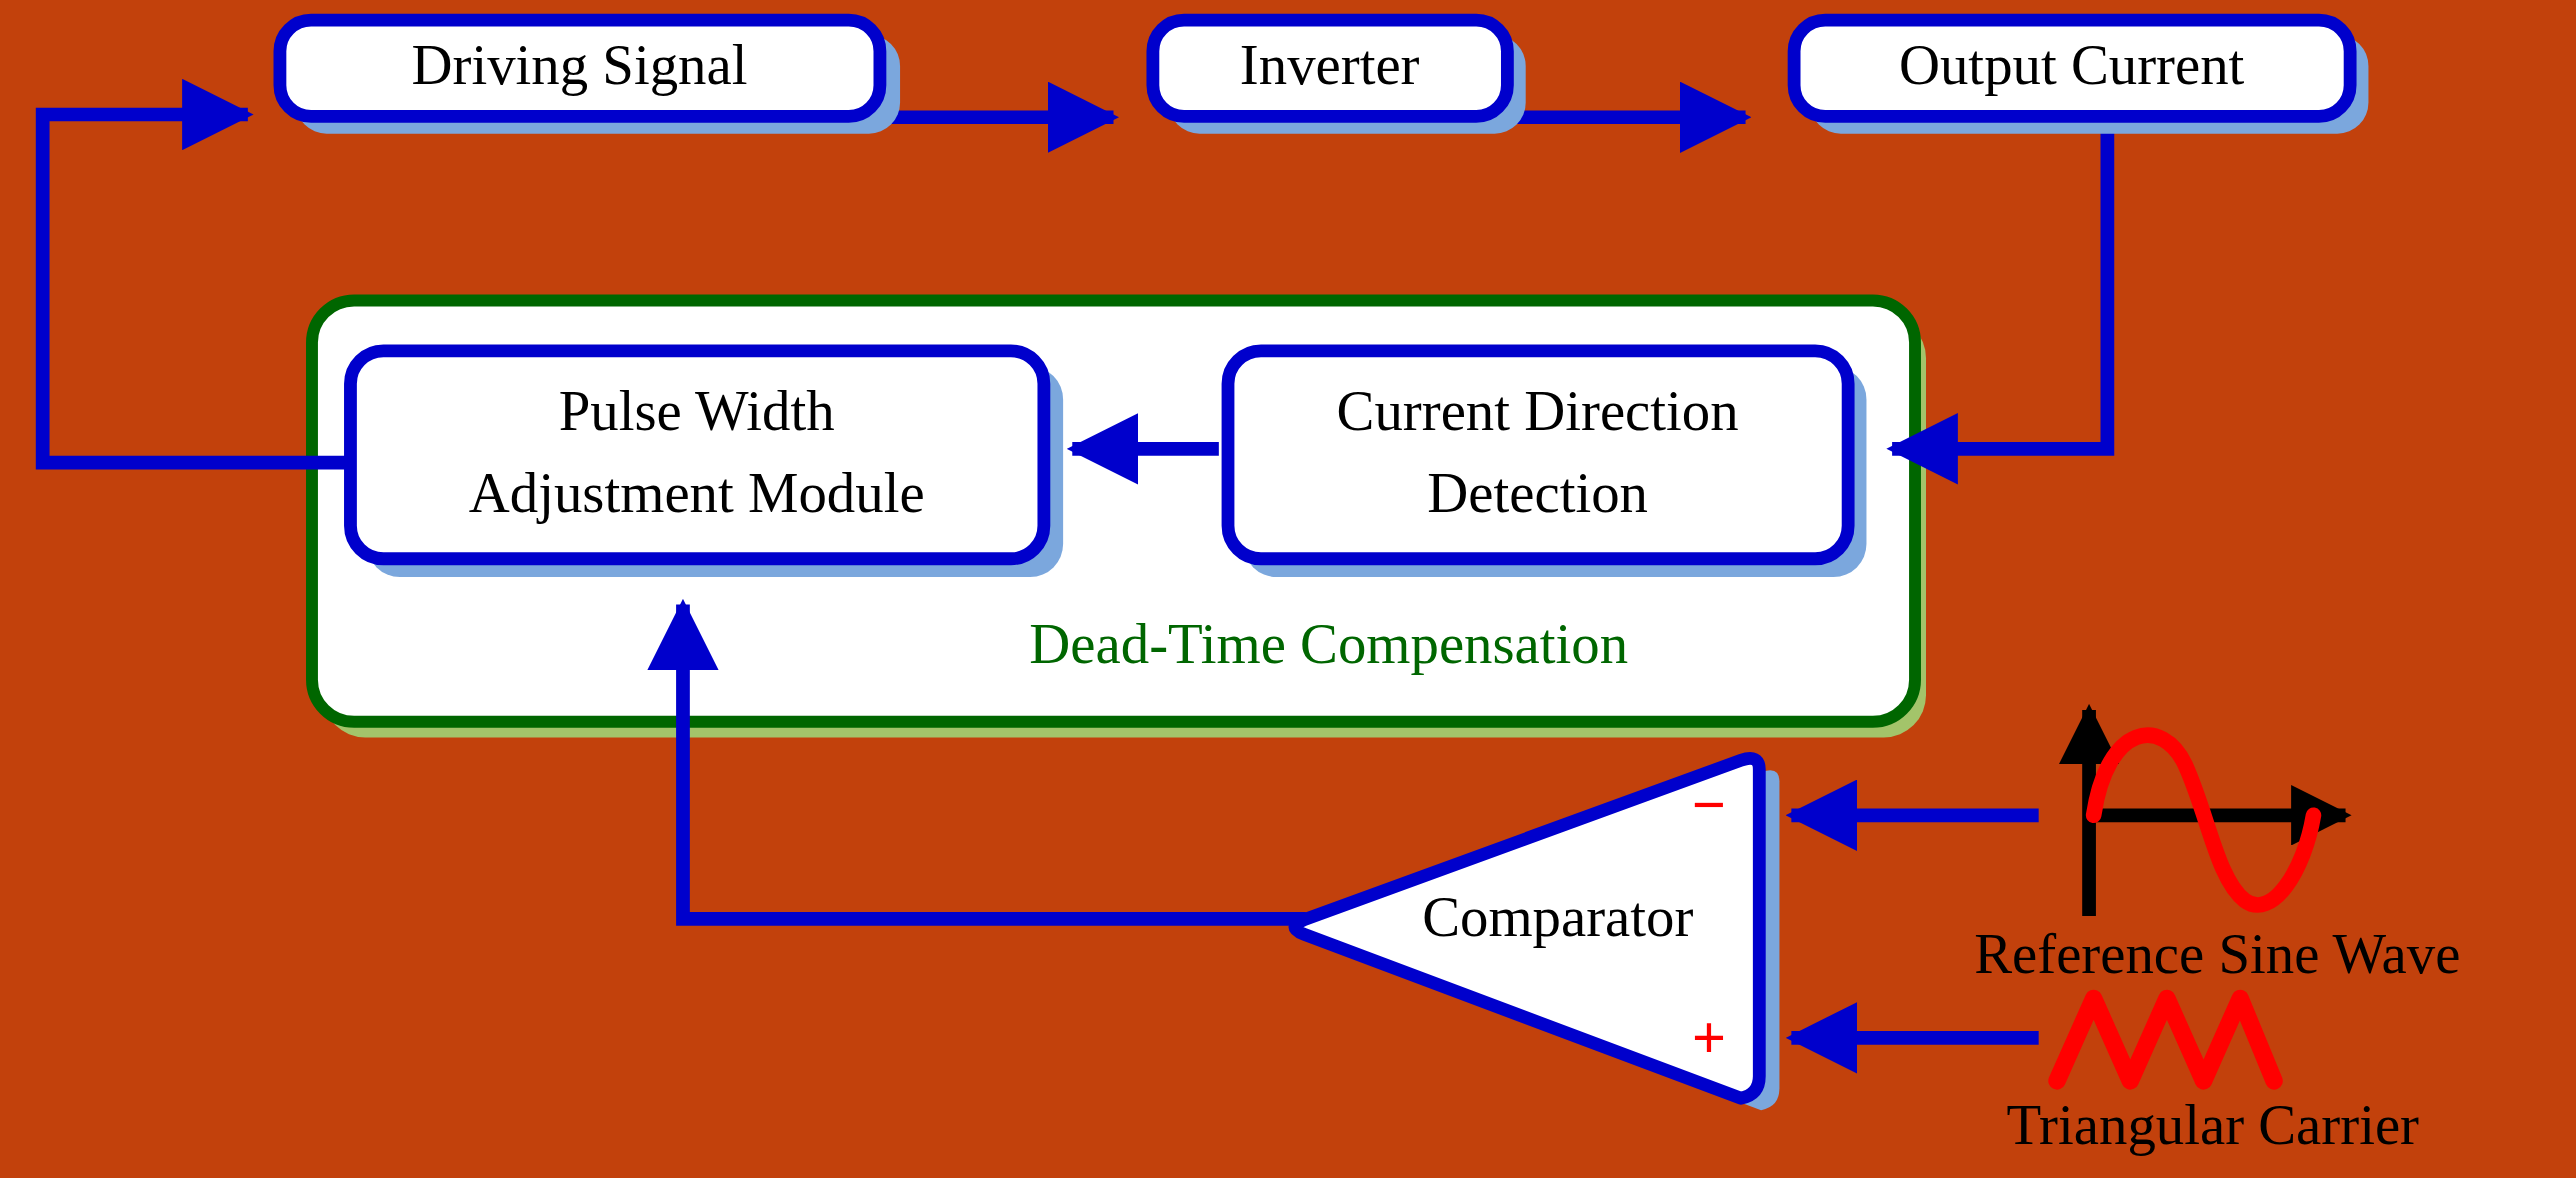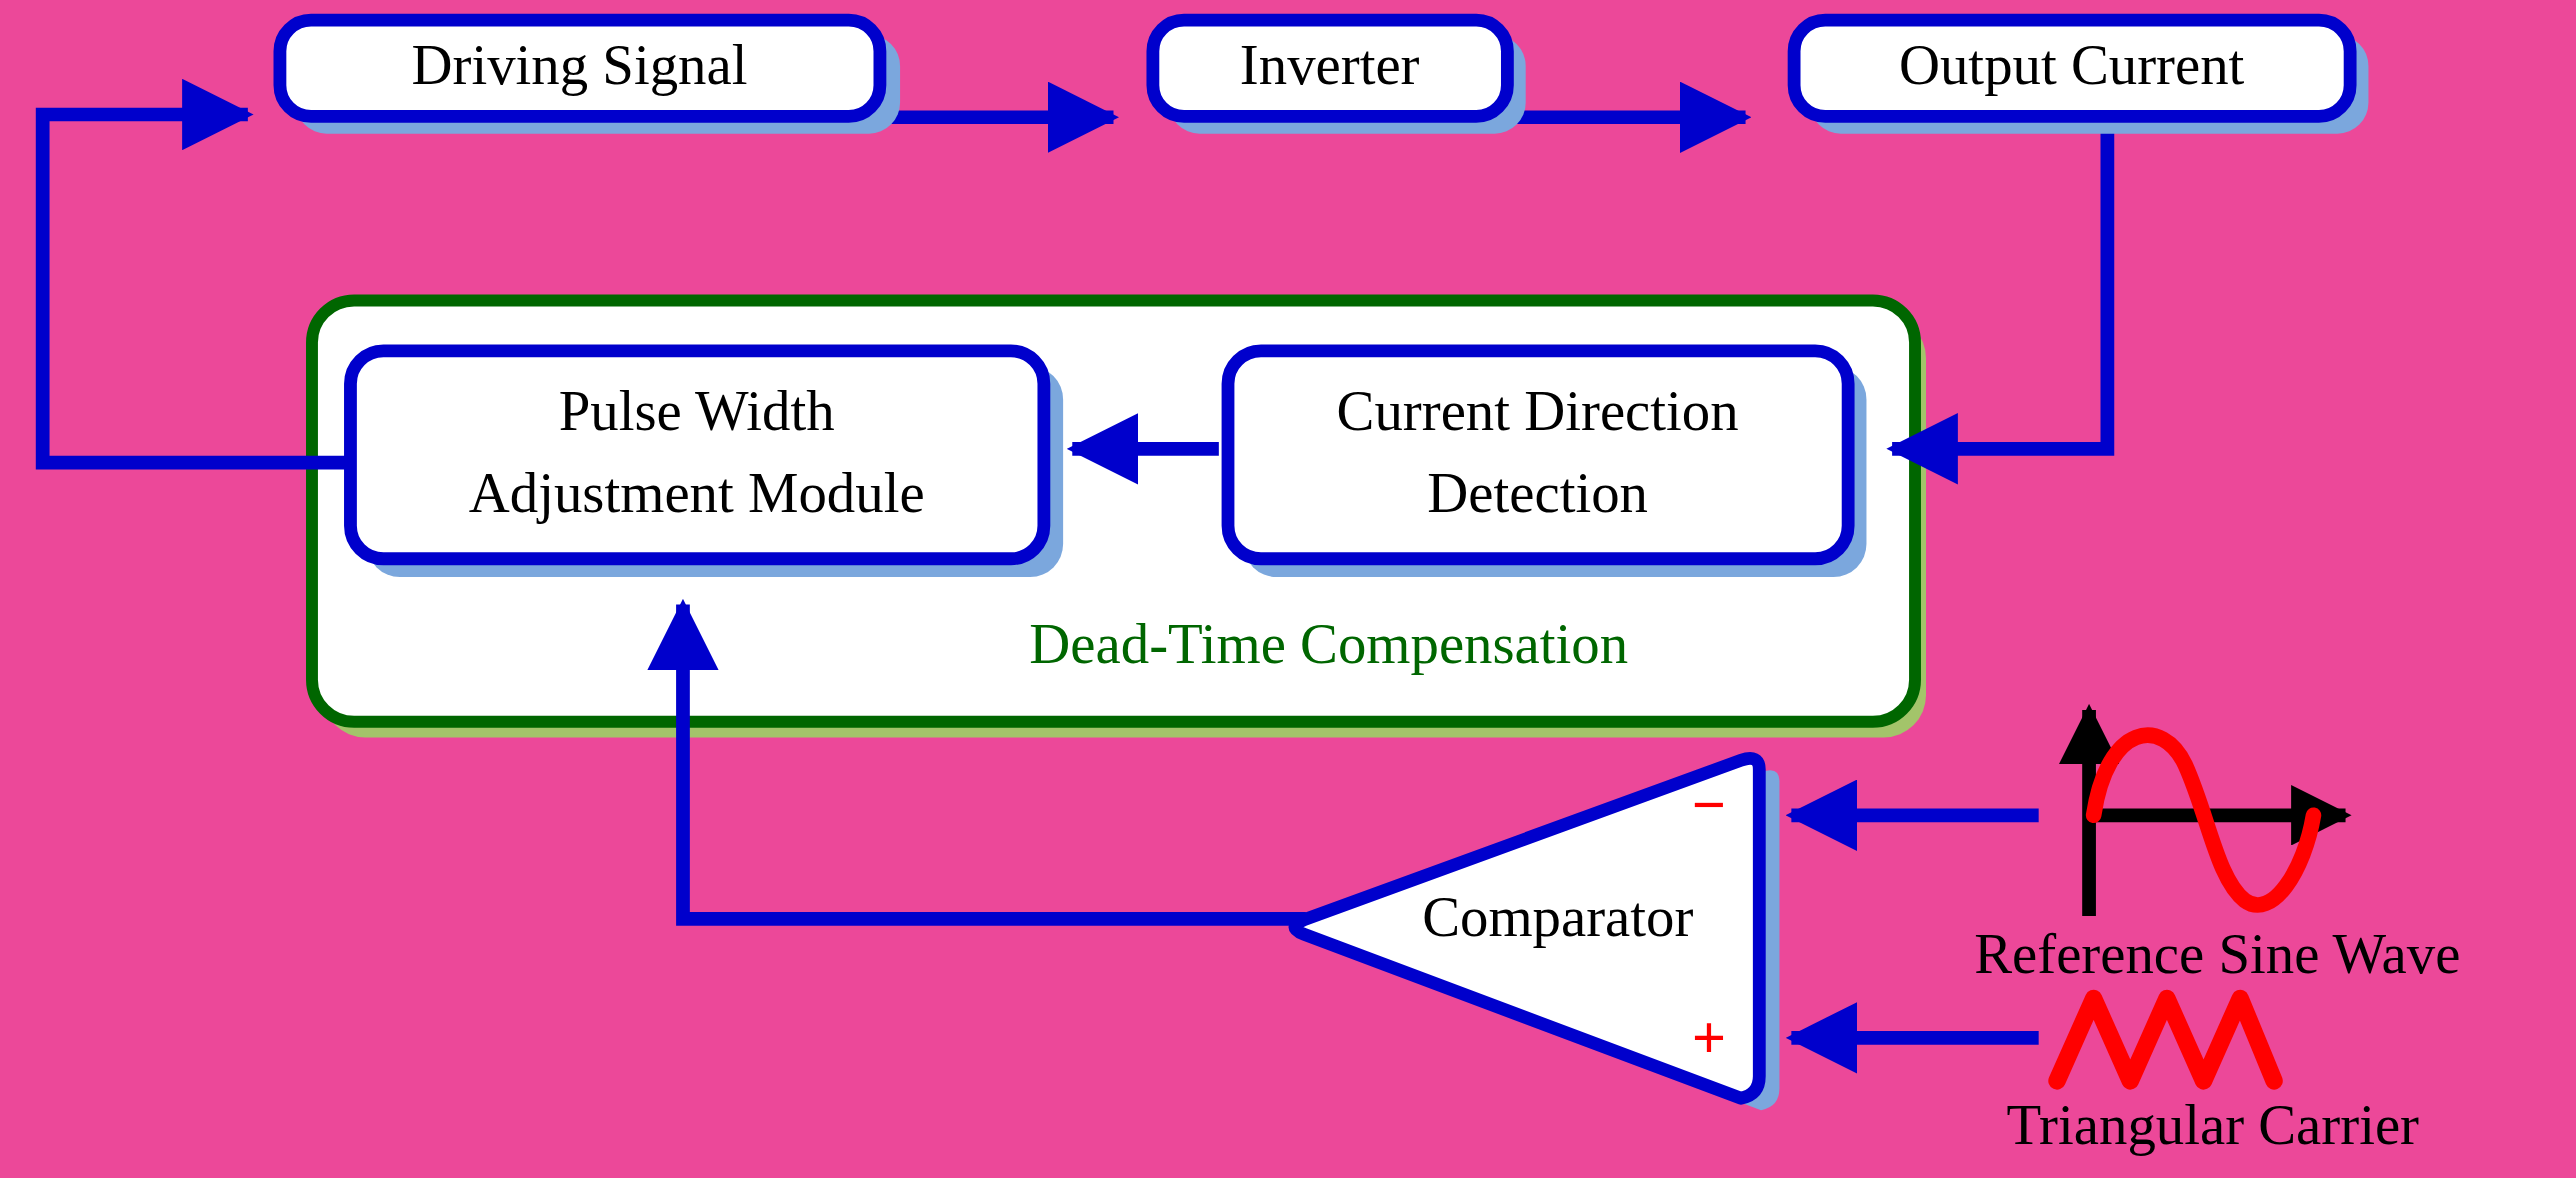--- a/index.html
+++ b/index.html
@@ -10,21 +10,21 @@
   body {
     width: 2576px;
     height: 1178px;
     overflow: hidden;
     font-family: "Liberation Serif", "DejaVu Serif", serif;
   }
   #diagram-root {
     position: relative;
     width: 2576px;
     height: 1178px;
-    background: #ec4899;
+    background: #c2410c;
   }
   svg.canvas {
     position: absolute;
     top: 0; left: 0;
     width: 2576px;
     height: 1178px;
     display: block;
   }
   .box-label {
     font-family: "Liberation Serif", "DejaVu Serif", serif;

